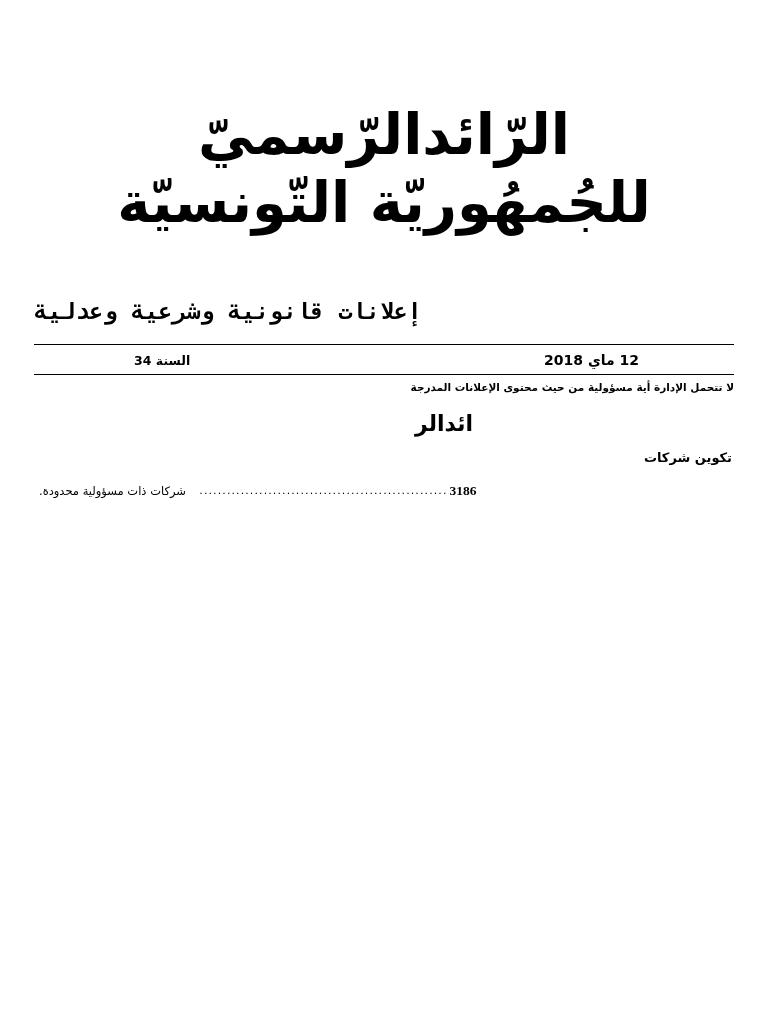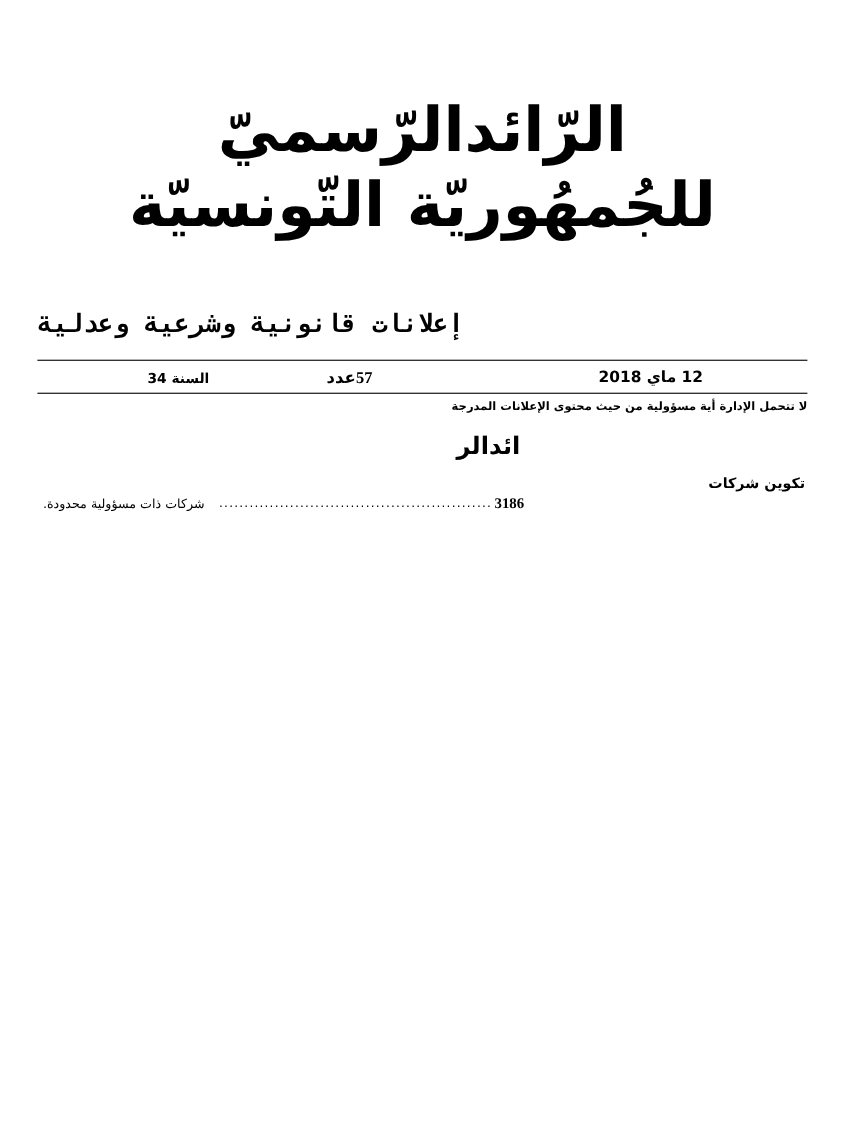--- a/index.html
+++ b/index.html
@@ -14,20 +14,21 @@
     color: #000000;
     position: relative;
     overflow: hidden;
   }
   .page {
     width: 768px;
     height: 774px;
     box-sizing: border-box;
     padding: 0 34px;
     position: relative;
+    margin-top: 16px;
   }
 
   
   .masthead {
     text-align: center;
     padding-top: 86px;
   }
   .masthead .line1 {
     font-family: "DejaVu Sans", sans-serif;
     font-weight: bold;
@@ -171,23 +172,20 @@
   </div>
 
   <div class="subtitle">إعلانات قانونية وشرعية وعدلية</div>
 
   <div class="rule"></div>
 
   <div class="issue-row">
     <div class="issue-right">
       <span class="dline">12 ماي 2018</span>
     </div>
-    <div class="issue-center">
-      <span class="num">57</span><span>عدد</span>
-    </div>
     <div class="issue-left">السنة 34</div>
   </div>
 
   <div class="rule2"></div>
 
   <div class="disclaimer">لا تتحمل الإدارة أية مسؤولية من حيث محتوى الإعلانات المدرجة</div>
 
   <div class="toc">
     <div class="toc-title">ائدالر</div>
 

